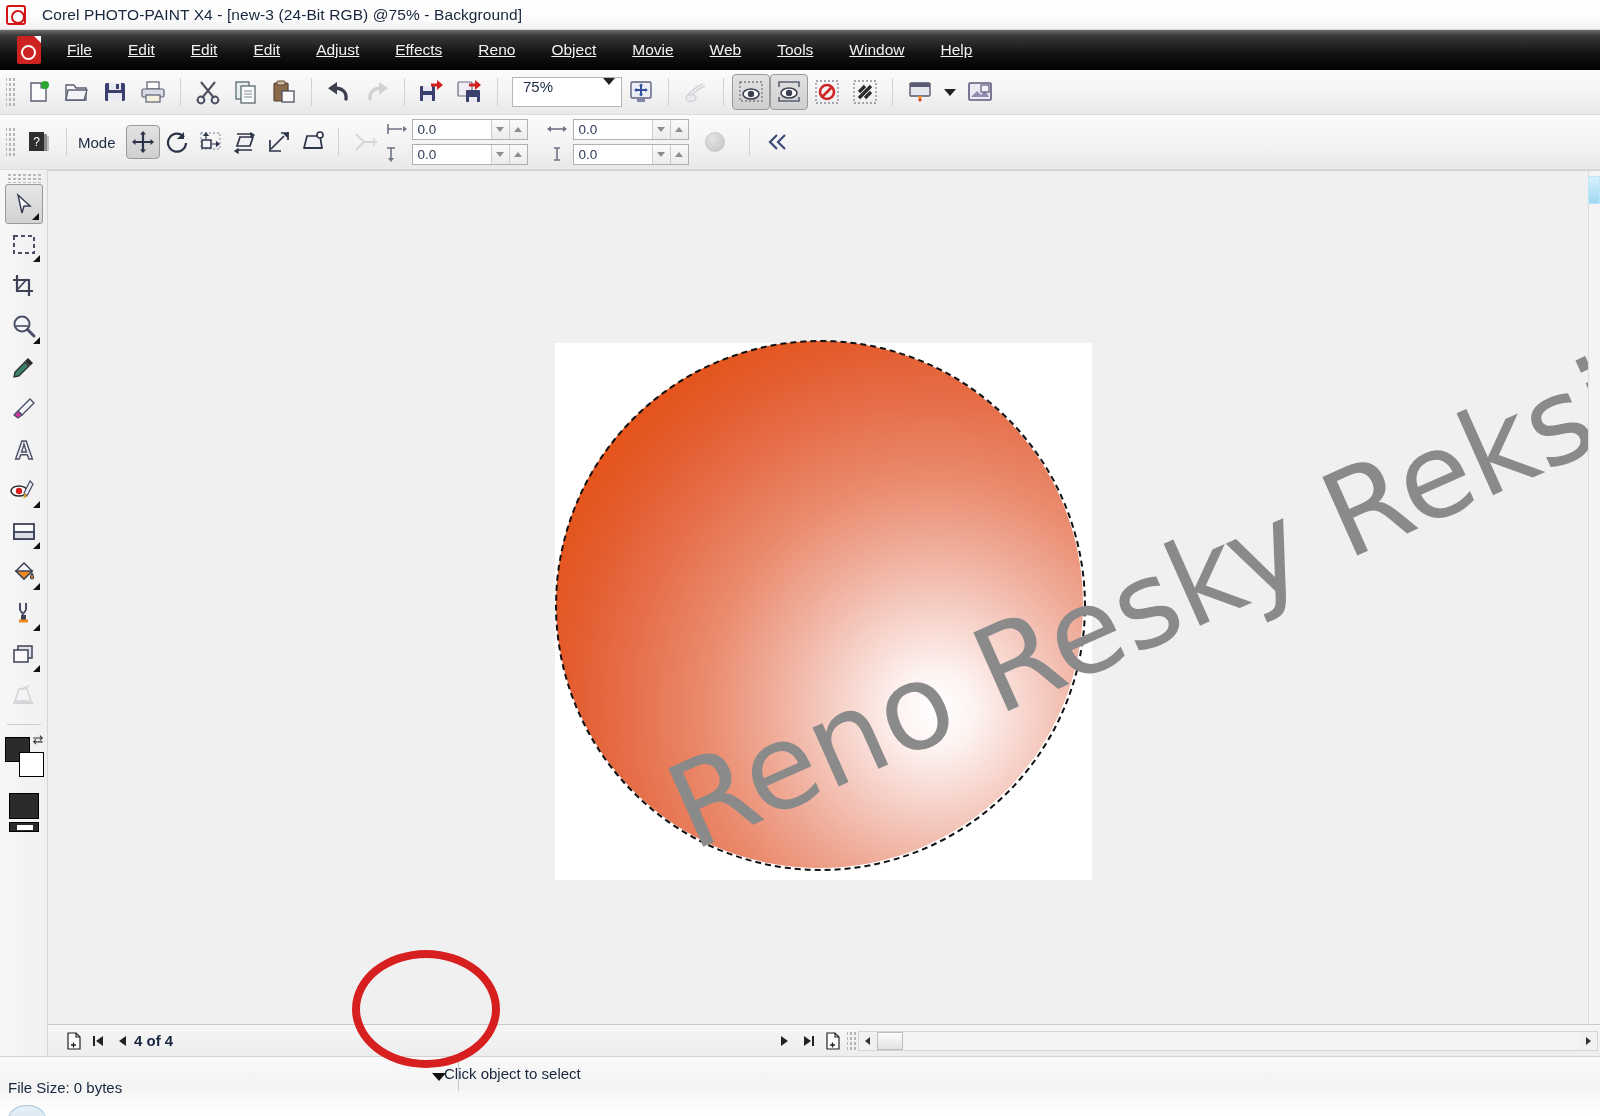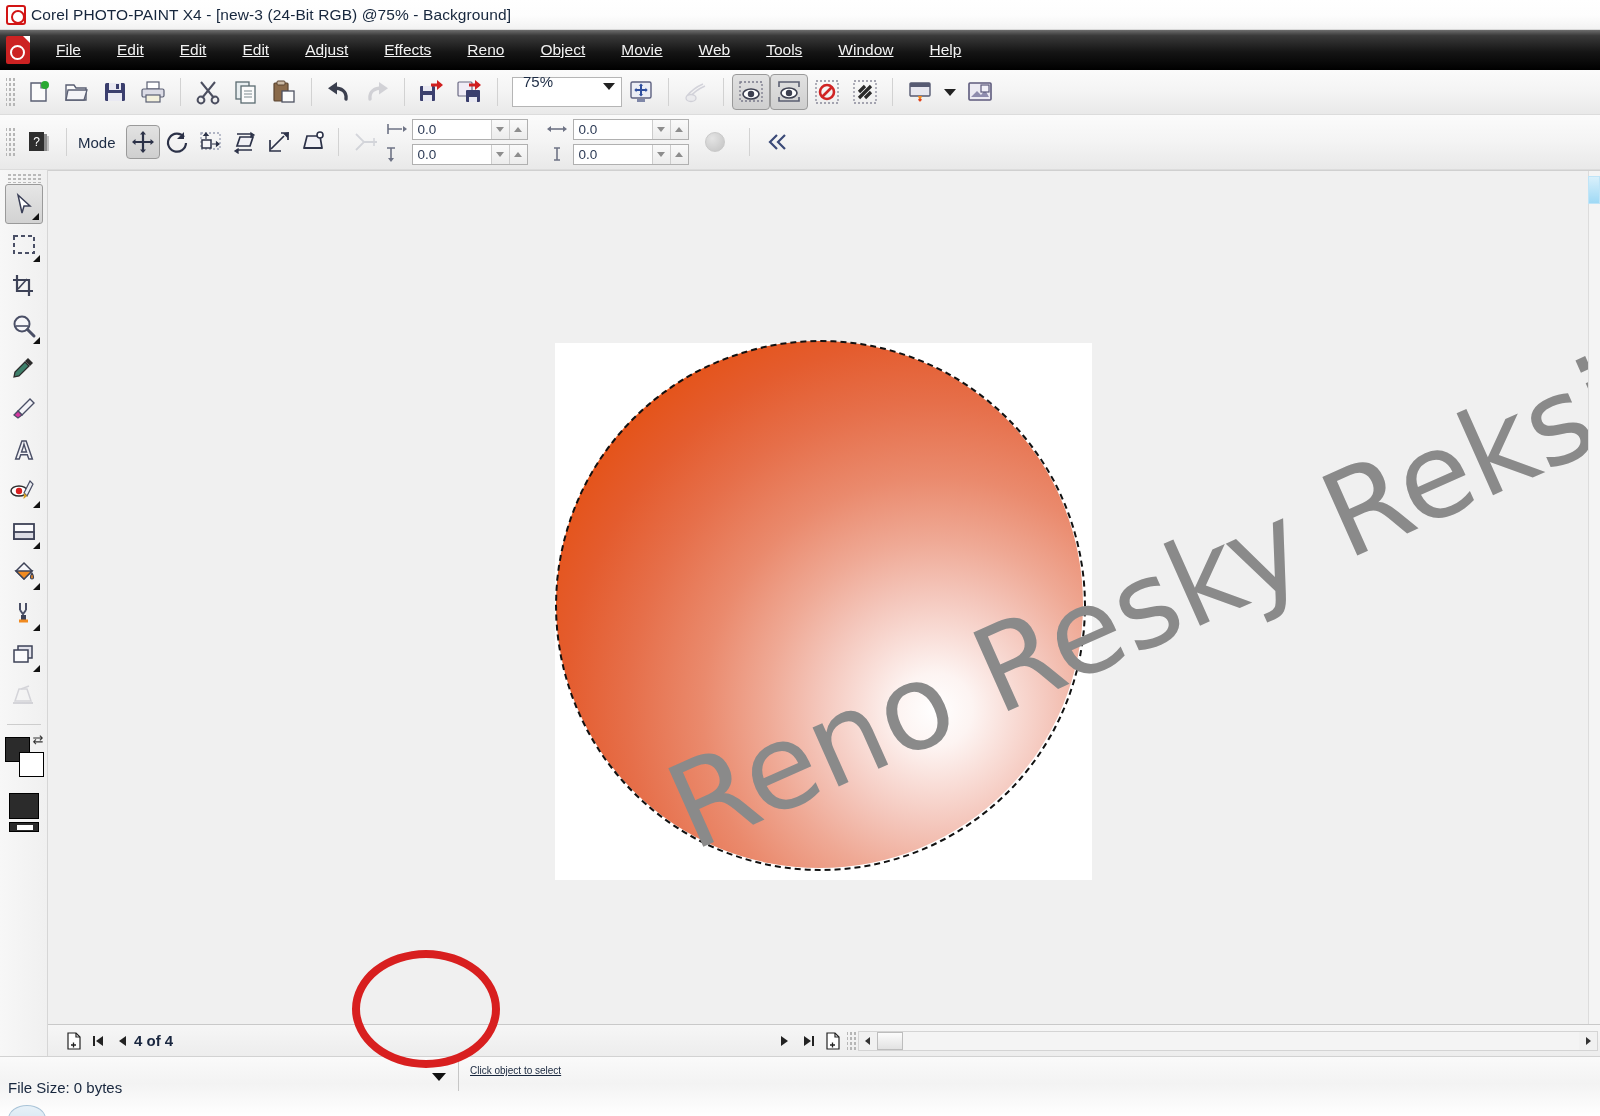--- a/index.html
+++ b/index.html
@@ -9,40 +9,40 @@
     overflow: hidden;
     font-family: "Liberation Sans", sans-serif;
     background: #f0f0f0;
   }
   #app { position: relative; width: 1600px; height: 1116px; }
 
   
   .titlebar {
     position: absolute; left: 0; top: 0; width: 1600px; height: 30px;
     background: linear-gradient(to bottom,#ffffff 0%, #fdfdfd 55%, #f2f2f2 100%);
-    display: flex; align-items: center; gap: 5px; padding-left: 6px;
+    display: flex; align-items: center; gap: 16px; padding-left: 6px;
     border-bottom: 1px solid #d8d8d8;
   }
   .app-icon {
     width: 20px; height: 20px; border: 2px solid #d21414; border-radius: 3px;
     background: #ffffff; position: relative; flex: 0 0 auto;
   }
   .app-icon::before {
     content: ""; position: absolute; left: 3px; top: 3px; width: 10px; height: 10px;
     border-radius: 50%; border: 2.5px solid #d21414; background: #fff;
   }
   .title-text {
     font-size: 15.5px; color: #16263c; letter-spacing: .1px; white-space: nowrap;
   }
 
   
   .menubar {
     position: absolute; left: 0; top: 30px; width: 1600px; height: 40px;
     background: linear-gradient(to bottom,#6d6d6d 0%, #3a3a3a 14%, #151515 55%, #000000 100%);
-    display: flex; align-items: center; padding-left: 0;
+    display: flex; align-items: center; padding-left: 11px;
   }
   .menu-doc-icon {
     width: 24px; height: 28px; margin: 0 8px 0 6px; position: relative; flex: 0 0 auto;
     background: #cc2222; border-radius: 2px;
   }
   .menu-doc-icon::after {
     content: ""; position: absolute; left: 4px; bottom: 4px; width: 11px; height: 11px;
     border-radius: 50%; border: 2px solid #ffffff;
   }
   .menu-doc-icon::before {
@@ -77,21 +77,21 @@
   .tb-btn.pressed {
     border: 1px solid #9a9a9a; border-radius: 4px;
     background: linear-gradient(to bottom,#e2e2e2,#cfcfcf);
   }
   .tb-btn svg { display: block; }
   .tb-btn.disabled { opacity: .38; }
 
   
   .zoom-combo {
     width: 110px; height: 30px; background: #fff; border: 1px solid #b5b5b5;
-    display: flex; align-items: flex-end; justify-content: space-between;
+    display: flex; align-items: flex-start; justify-content: space-between;
     padding: 0 6px 16px 10px; margin-left: 6px; flex: 0 0 auto;
   }
   .zoom-combo .val { font-size: 15px; color: #1c2b44; }
   .caret-down {
     width: 0; height: 0; border-left: 6px solid transparent; border-right: 6px solid transparent;
     border-top: 7px solid #222;
   }
 
   
   .mode-label { font-size: 15px; color: #1c2b44; margin: 0 10px 0 3px; flex: 0 0 auto; }
@@ -237,21 +237,21 @@
   }
   .status-filesize {
     position: absolute; left: 8px; top: 8px; font-size: 15px; color: #17263d; margin-top: 14px;
   }
   .status-caret {
     position: absolute; left: 432px; top: 16px;
     width: 0; height: 0; border-left: 7px solid transparent; border-right: 7px solid transparent;
     border-top: 8px solid #111;
   }
   .status-divider { position: absolute; left: 458px; top: 4px; width: 1px; height: 30px; background: #c6c6c6; }
-  .status-hint { position: absolute; left: 470px; top: 8px; font-size: 10px; color: #17263d; text-decoration: underline; }
+  .status-hint { position: absolute; left: 444px; top: 8px; font-size: 15px; color: #17263d; }
   .status-blob {
     position: absolute; left: 8px; top: 48px; width: 38px; height: 28px;
     border: 1px solid #a9c4d8; border-radius: 50%;
     background: linear-gradient(to bottom,#e7f1f8,#cfe2ef);
   }
 
   
   .annot-ellipse {
     position: absolute; left: 352px; top: 950px; width: 148px; height: 118px;
     border: 8px solid #d81f1f; border-radius: 50%; background: transparent;

